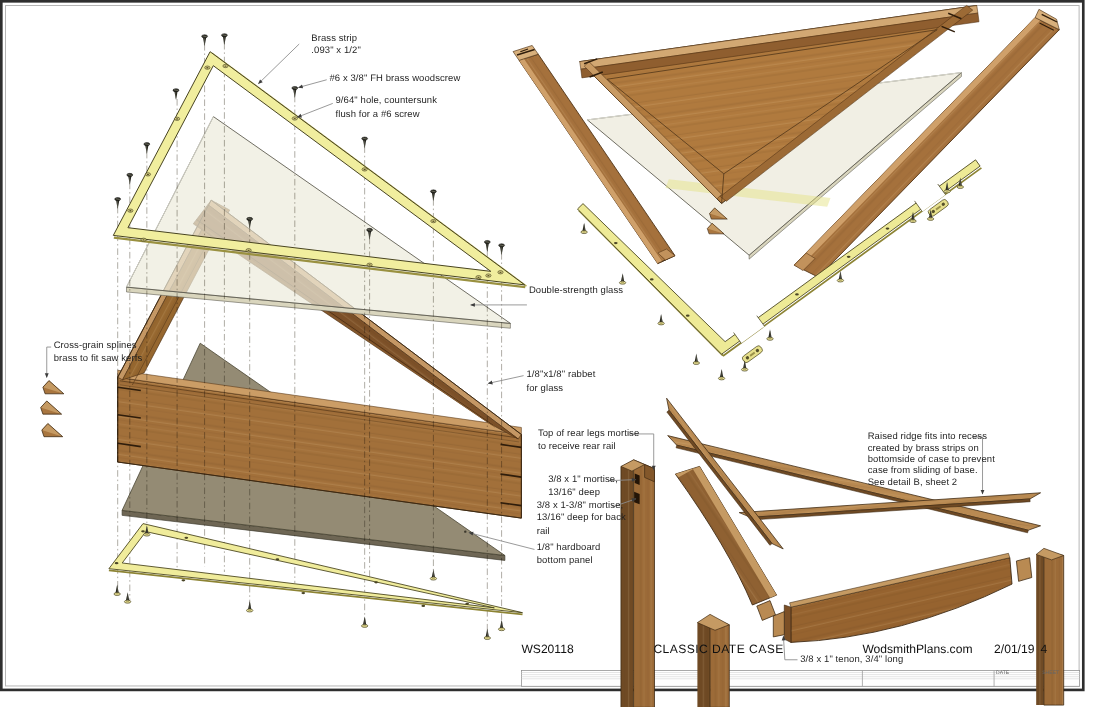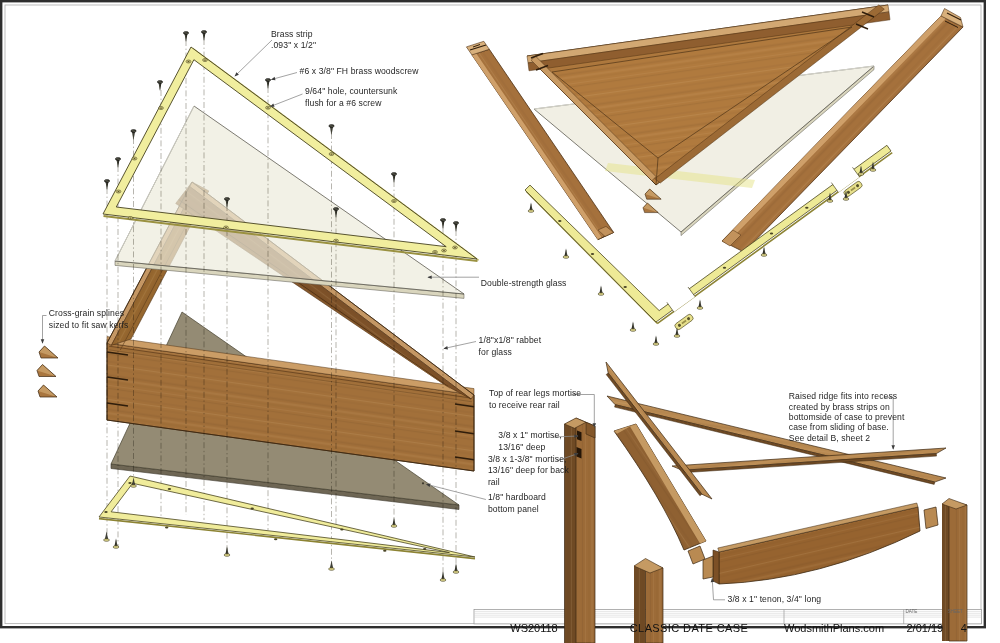--- a/index.html
+++ b/index.html
@@ -1,22 +1,22 @@
 <!DOCTYPE html>
 <html><head>
 <meta charset="utf-8">
 <style>
   html,body { margin:0; padding:0; background:#fff; }
   #sheet { position:relative; width:1000px; height:643px; overflow:hidden;
            font-family:"Liberation Sans", sans-serif; }
   #sheet svg { position:absolute; left:0; top:0; }
   .lbl { position:absolute; font-size:8.6px; line-height:11.6px; color:#1f1f1f;
          white-space:pre-line; letter-spacing:0.1px; }
-  .tb { position:absolute; top:622px; height:12px; line-height:12px; font-size:11px;
-        color:#111; text-align:center; }
+  .tb { position:absolute; top:585px; height:12px; line-height:12px; font-size:11px;
+        color:#111; }
   .tb-title { letter-spacing:0.4px; }
   .tbl { position:absolute; top:608.7px; font-size:4.6px; line-height:5px; color:#666; }
 </style>
 </head>
 <body>
 
 <div id="sheet">
 <svg width="1000" height="643" viewBox="0 0 1000 643">
 <defs>
 <marker id="arr" viewBox="0 0 6 6" refX="5" refY="3" markerWidth="6" markerHeight="6" orient="auto-start-reverse">
@@ -431,39 +431,39 @@
         <path d="M476.0 341.5 L444.0 348.5" stroke="#8c8c8c" stroke-width="0.8" fill="none" marker-end="url(#arr)"></path>
         <path d="M571.5 394.5 L594.3 394.5 L594.3 427.0" stroke="#8c8c8c" stroke-width="0.8" fill="none" marker-end="url(#arr)"></path>
         <path d="M553.5 437.0 L578.0 436.0" stroke="#8c8c8c" stroke-width="0.8" fill="none" marker-end="url(#arr)"></path>
         <path d="M556.5 461.0 L578.0 453.5" stroke="#8c8c8c" stroke-width="0.8" fill="none" marker-end="url(#arr)"></path>
         <path d="M485.9 499.5 L426.5 484.3" stroke="#8c8c8c" stroke-width="0.8" fill="none" marker-end="url(#arr)"></path>
         <path d="M46.5 315.5 L42.5 315.5 L42.5 343.0" stroke="#8c8c8c" stroke-width="0.8" fill="none" marker-end="url(#arr)"></path>
         <path d="M884.0 397.3 L893.2 397.3 L893.2 449.0" stroke="#8c8c8c" stroke-width="0.8" fill="none" marker-end="url(#arr)"></path>
         <path d="M725.0 599.8 L713.5 599.8 L712.2 578.5" stroke="#8c8c8c" stroke-width="0.8" fill="none" marker-end="url(#arr)"></path>
       </g>
 </svg>
-<div class="lbl" style="left:271px;top:28.5px;">Brass strip
+<div class="lbl" style="left:283px;top:28.5px;">Brass strip
 .093" x 1/2"</div>
 <div class="lbl" style="left:299.5px;top:65.5px;">#6 x 3/8" FH brass woodscrew</div>
 <div class="lbl" style="left:305px;top:86px;">9/64" hole, countersunk
 flush for a #6 screw</div>
-<div class="lbl" style="left:480.8px;top:278px;">Double-strength glass</div>
+<div class="lbl" style="left:480.8px;top:258px;">Double-strength glass</div>
 <div class="lbl" style="left:478.6px;top:335px;">1/8"x1/8" rabbet
 for glass</div>
 <div class="lbl" style="left:489px;top:388px;">Top of rear legs mortise
 to receive rear rail</div>
 <div class="lbl" style="left:498.3px;top:430.2px;">3/8 x 1" mortise,
 13/16" deep</div>
 <div class="lbl" style="left:487.9px;top:453.5px;">3/8 x 1-3/8" mortise,
 13/16" deep for back
 rail</div>
 <div class="lbl" style="left:487.9px;top:492.3px;">1/8" hardboard
 bottom panel</div>
 <div class="lbl" style="left:48.8px;top:308.2px;">Cross-grain splines
-sized to fit saw kerfs</div>
+brass to fit saw kerfs</div>
 <div class="lbl" style="left:788.8px;top:391.2px;line-height:10.4px;">Raised ridge fits into recess
 created by brass strips on
 bottomside of case to prevent
 case from sliding of base.
 See detail B, sheet 2</div>
 <div class="lbl" style="left:727.5px;top:593.8px;">3/8 x 1" tenon, 3/4" long</div>
 
 <div class="tb" style="left:474px;width:120px;">WS20118</div>
 <div class="tb tb-title" style="left:594px;width:190px;">CLASSIC DATE CASE</div>
 <div class="tb" style="left:784px;width:100px;">WodsmithPlans.com</div>

